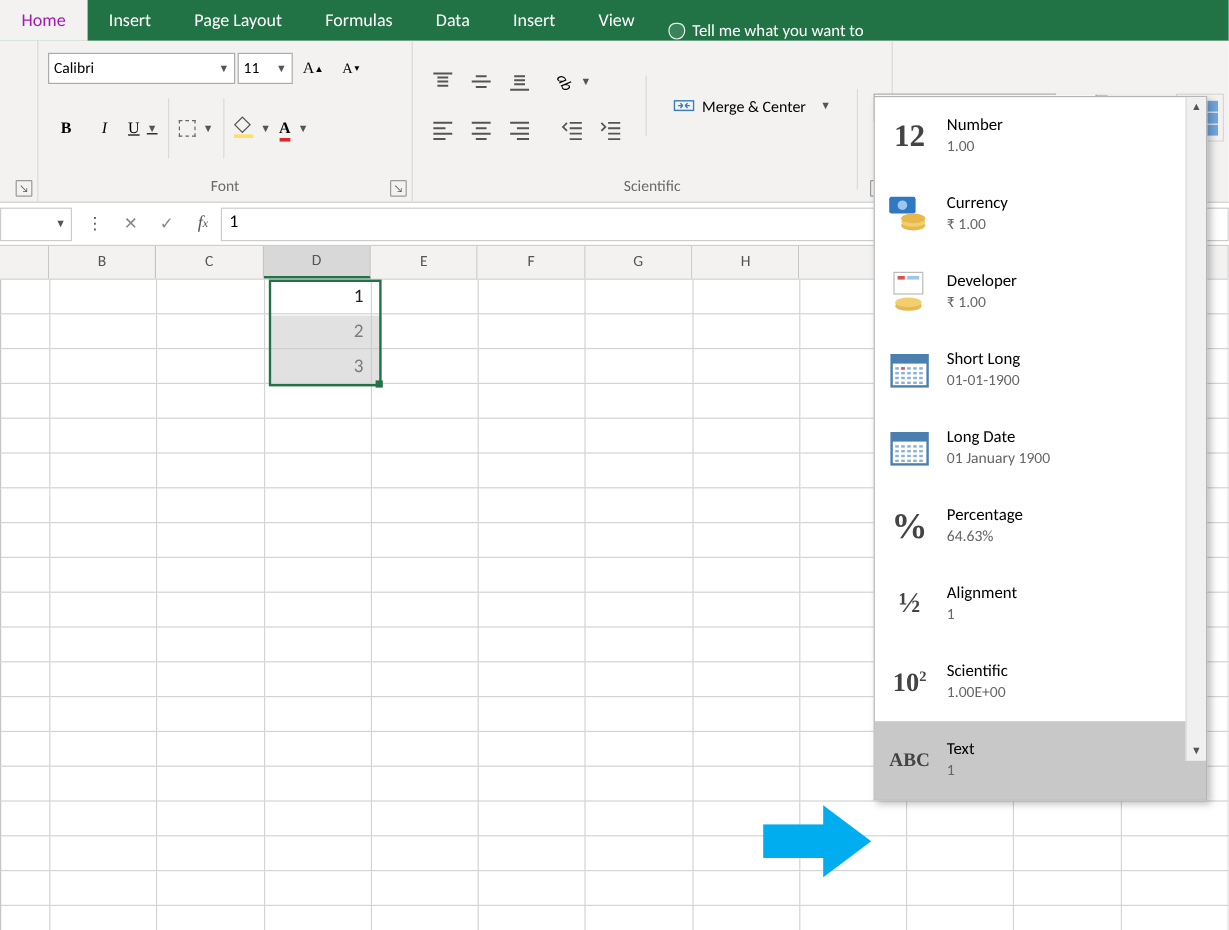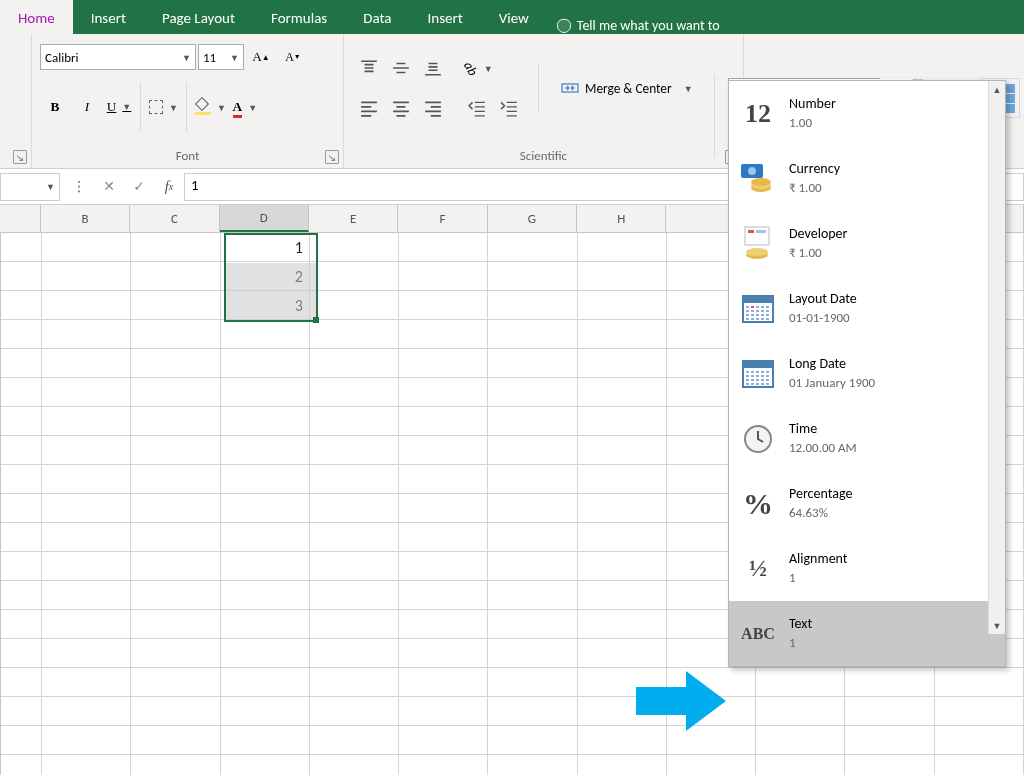--- a/index.html
+++ b/index.html
@@ -738,21 +738,21 @@
             <rect x="6" y="27" width="3" height="2"></rect>
             <rect x="11" y="27" width="3" height="2"></rect>
             <rect x="16" y="27" width="3" height="2"></rect>
             <rect x="21" y="27" width="3" height="2"></rect>
             <rect x="26" y="27" width="3" height="2"></rect>
             <rect x="11" y="15" width="3" height="2" fill="#d9534f"></rect>
           </g>
         </svg>
       </div>
       <div class="nf-text">
-        <span class="nm">Layout Date</span>
+        <span class="nm">Short Long</span>
         <span class="ex">01-01-1900</span>
       </div>
     </div>
     <div class="nf-item">
       <div class="nf-icon">
         <svg width="36" height="36" viewBox="0 0 36 36">
           <rect x="3" y="5" width="30" height="26" fill="#fff" stroke="#4a7fb0" stroke-width="2"></rect>
           <rect x="3" y="5" width="30" height="7" fill="#4a7fb0"></rect>
           <g fill="#8ab1d6">
             <rect x="6" y="15" width="3" height="2"></rect>
@@ -778,46 +778,43 @@
           </g>
         </svg>
       </div>
       <div class="nf-text">
         <span class="nm">Long Date</span>
         <span class="ex">01 January 1900</span>
       </div>
     </div>
     <div class="nf-item">
       <div class="nf-icon">
-        <svg width="34" height="34" viewBox="0 0 34 34">
-          <circle cx="17" cy="17" r="13" fill="#f4f4f4" stroke="#888" stroke-width="2"></circle>
-          <path d="M17 9v8l5 3" stroke="#555" stroke-width="2" fill="none"></path>
-        </svg>
-      </div>
-      <div class="nf-text">
-        <span class="nm">Time</span>
-        <span class="ex">12.00.00 AM</span>
-      </div>
-    </div>
-    <div class="nf-item">
-      <div class="nf-icon">
         <span style="font-size:30px;">%</span>
       </div>
       <div class="nf-text">
         <span class="nm">Percentage</span>
         <span class="ex">64.63%</span>
       </div>
     </div>
     <div class="nf-item">
       <div class="nf-icon">
         <span style="font-size:24px;">½</span>
       </div>
       <div class="nf-text">
         <span class="nm">Alignment</span>
         <span class="ex">1</span>
+      </div>
+    </div>
+    <div class="nf-item">
+      <div class="nf-icon">
+        <span style="font-size:22px;">10<span style="font-size:12px;vertical-align:super;">2</span></span>
+      </div>
+      <div class="nf-text">
+        <span class="nm">Scientific</span>
+        <span class="ex">1.00E+00</span>
       </div>
     </div>
     <div class="nf-item highlight">
       <div class="nf-icon">
         <span style="font-size:16px;letter-spacing:0;">ABC</span>
       </div>
       <div class="nf-text">
         <span class="nm">Text</span>
         <span class="ex">1</span>
       </div>

